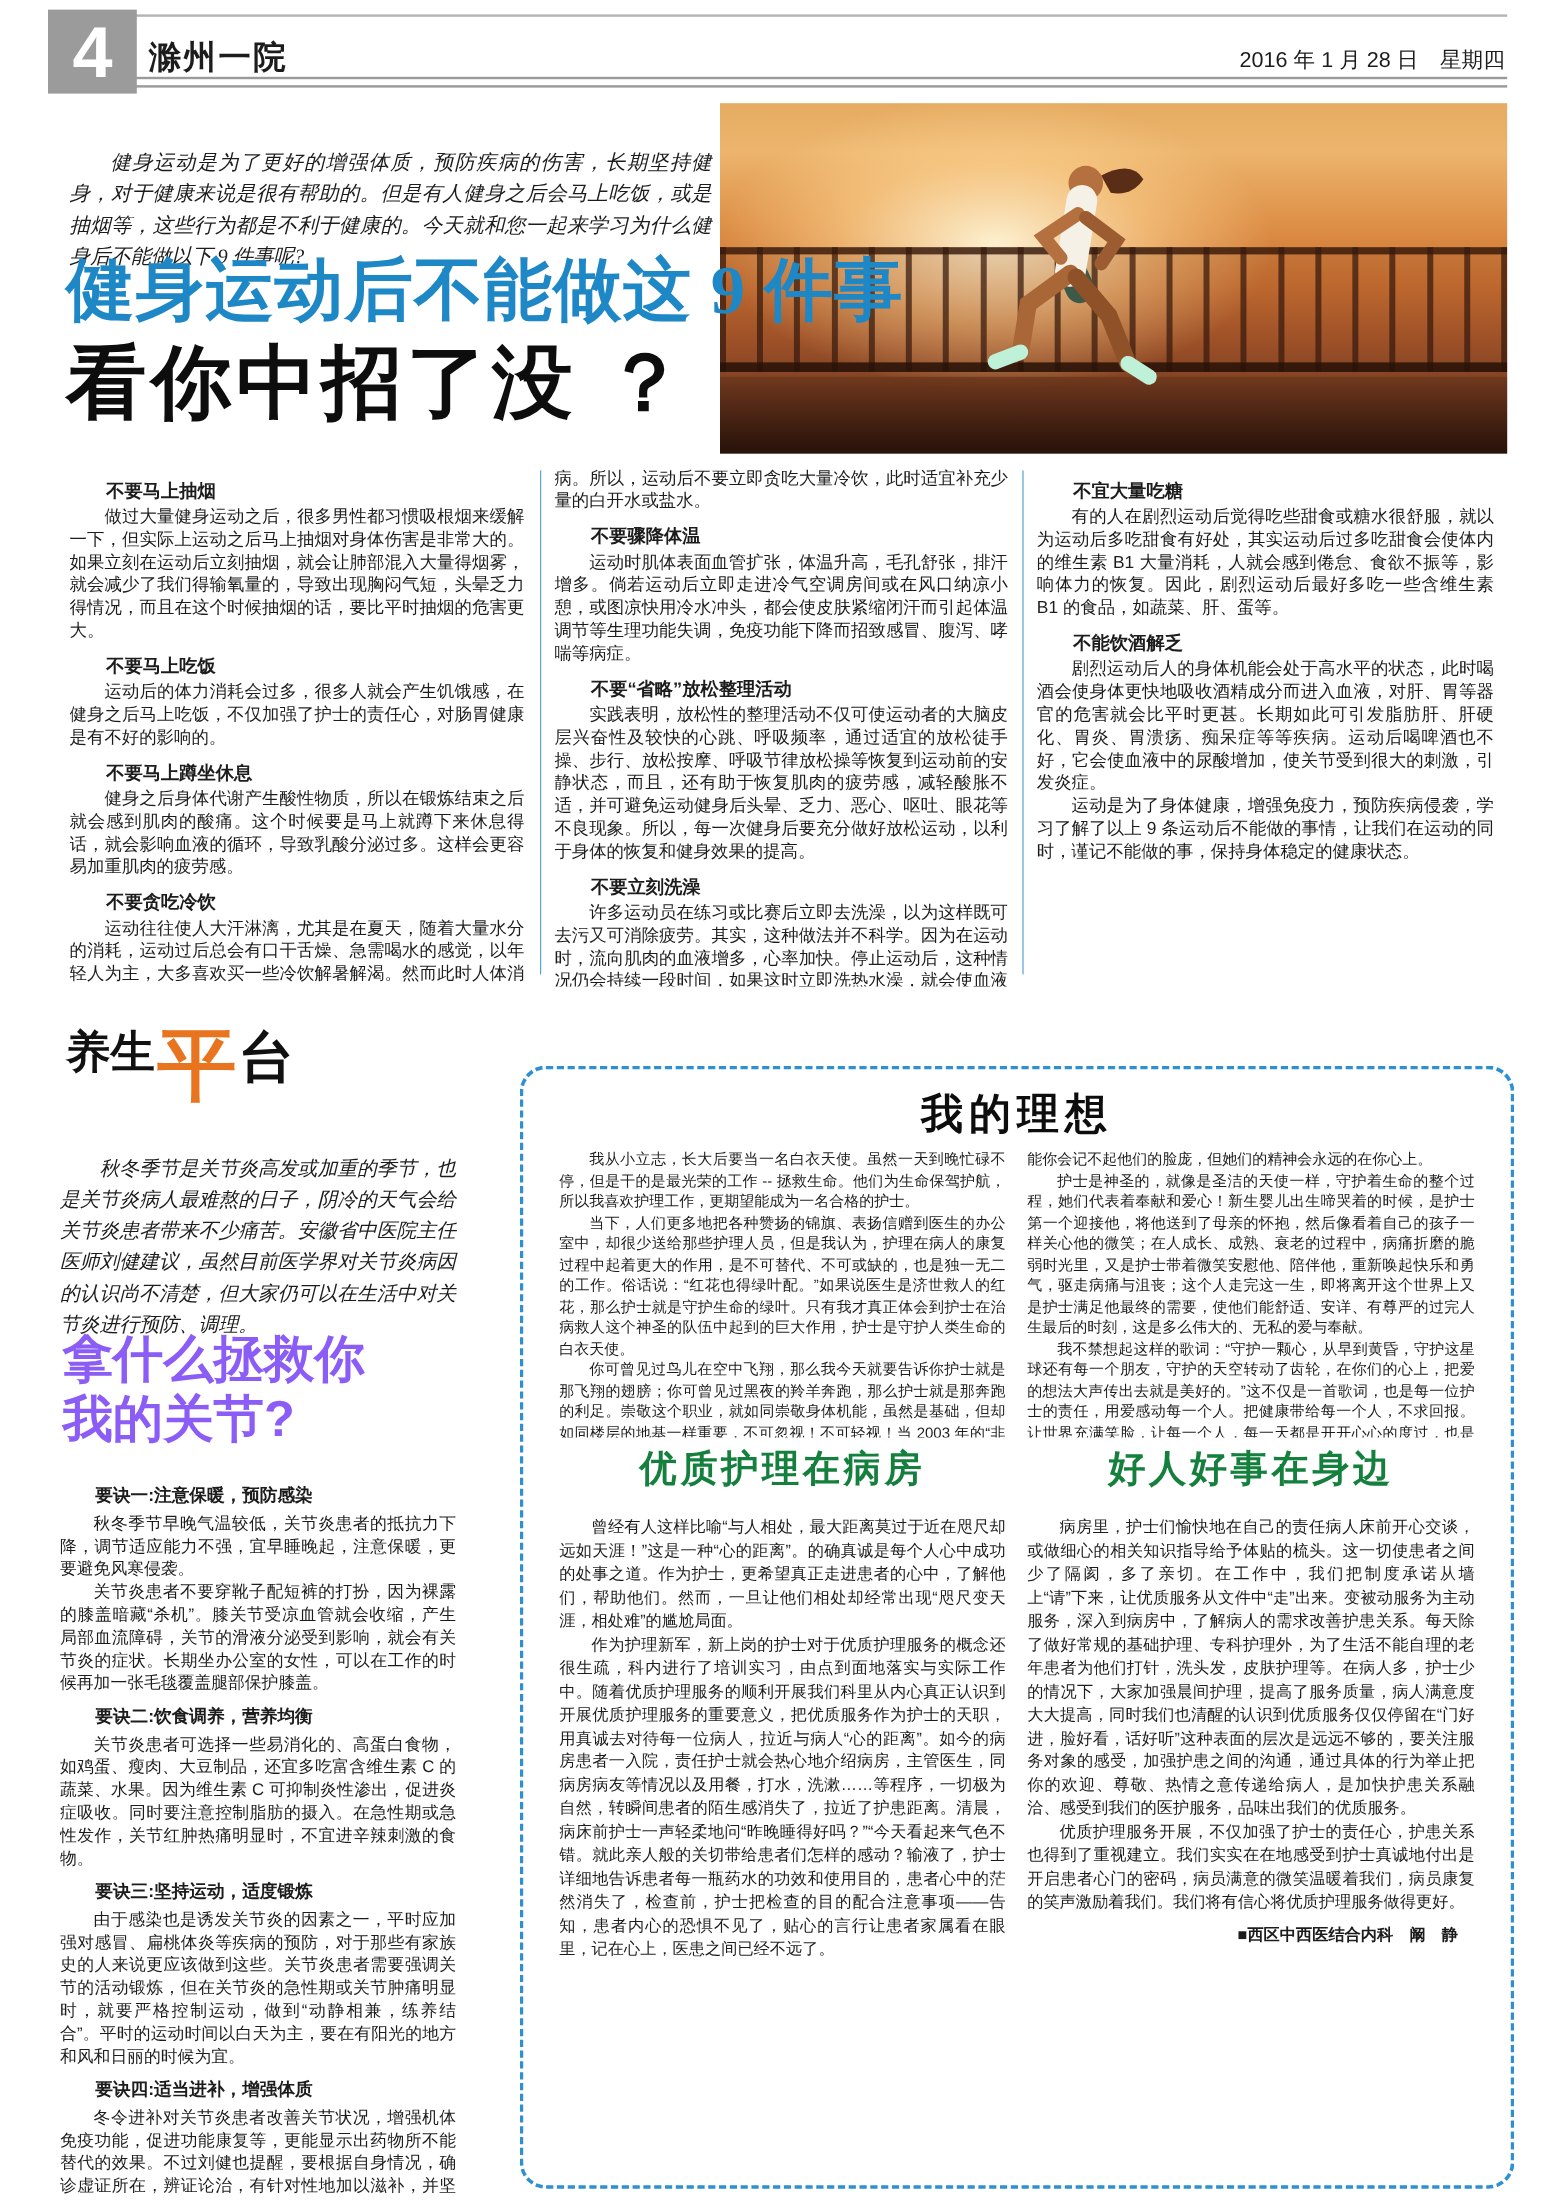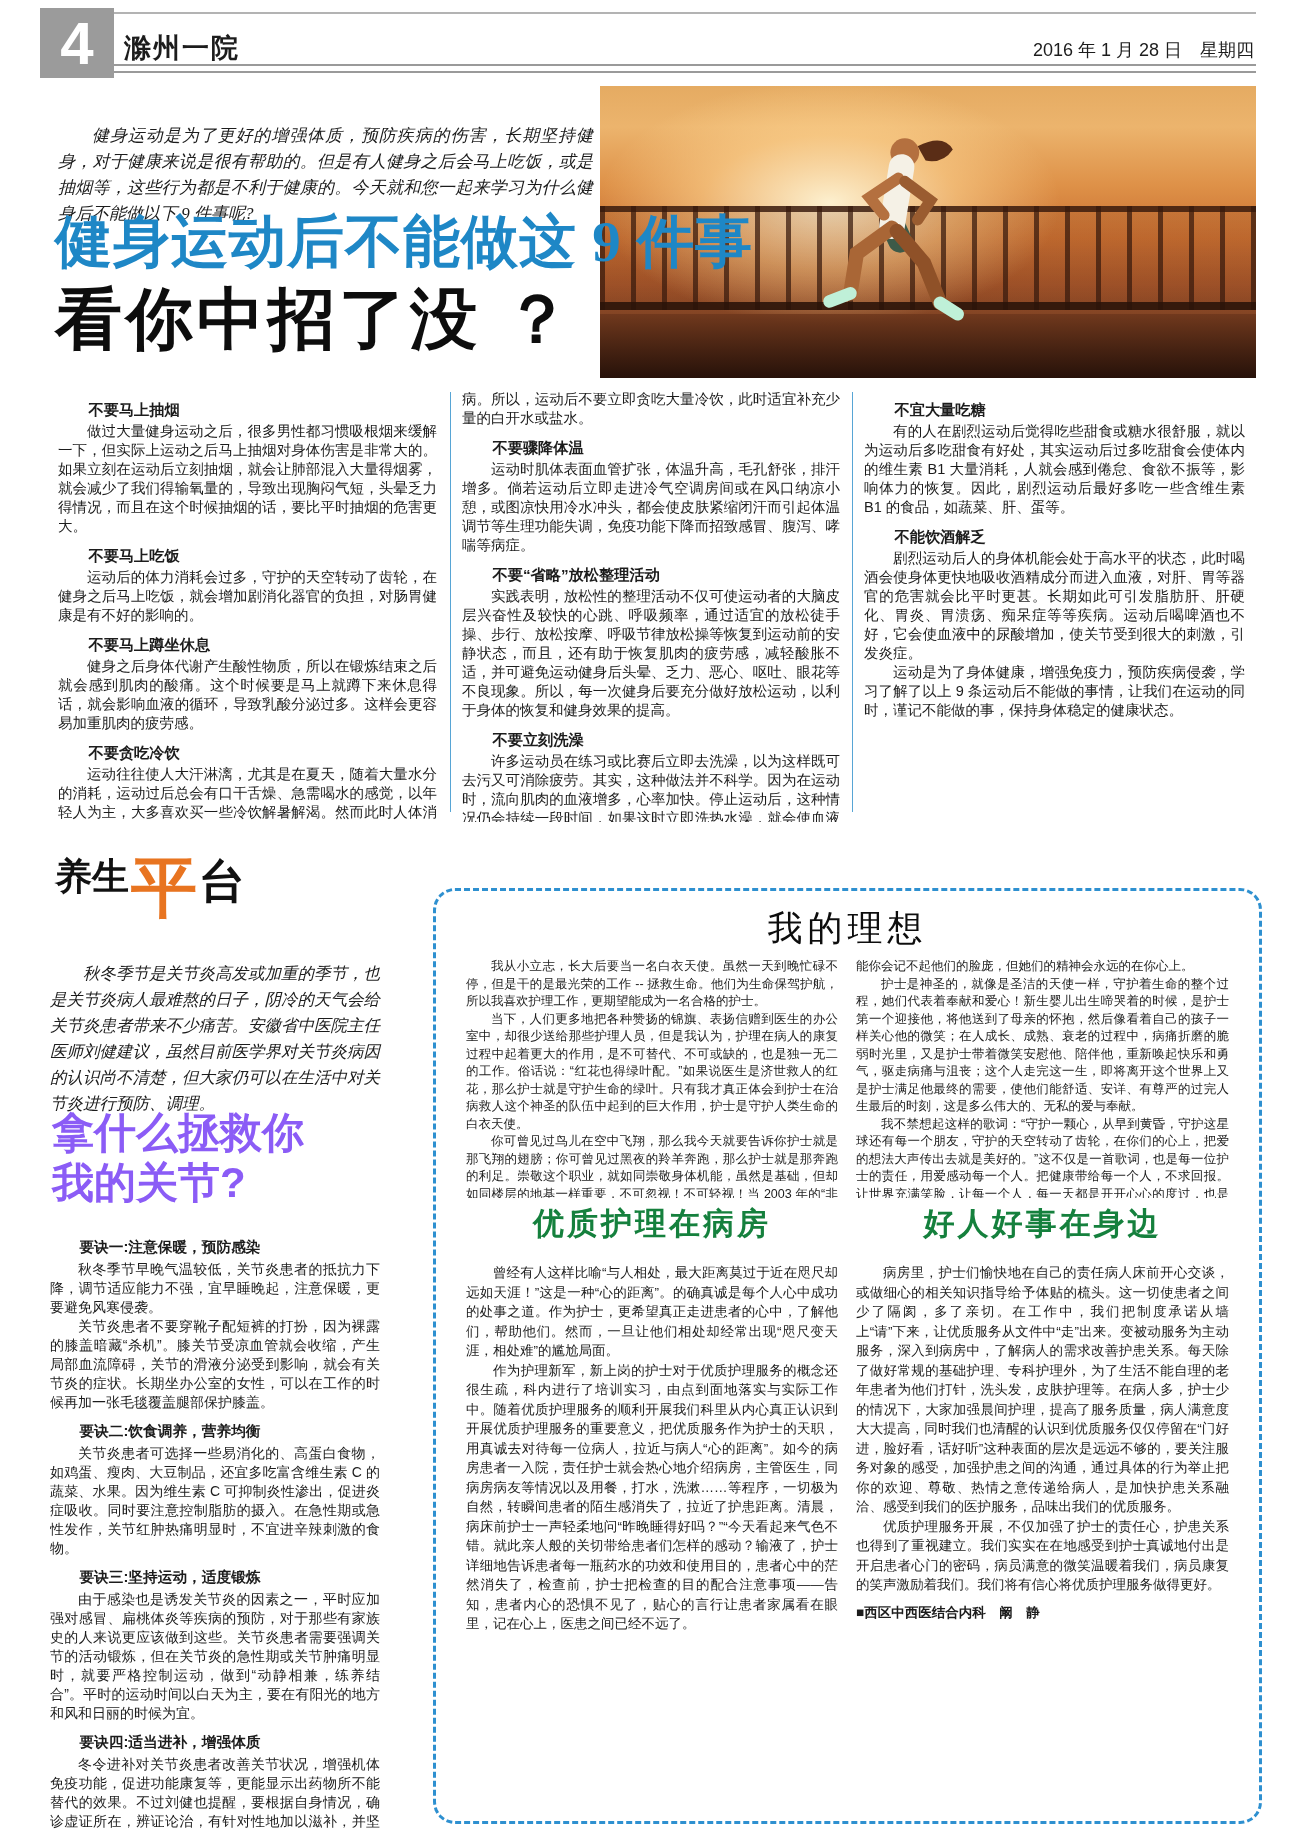--- a/index.html
+++ b/index.html
@@ -33,34 +33,34 @@
   .tcol1{left:58px;width:379px;}
   .tcol2{left:462px;width:378px;}
   .tcol3{left:864px;width:381px;}
   .vdiv{position:absolute;top:392px;height:420px;width:0;border-left:1px solid #57a5d5;}
   .vdiv1{left:450px;} .vdiv2{left:852px;}
   
   .blk{margin:0;}
   .blk.p{text-indent:2em;}
   .blk.pc{text-indent:0;}
   .blk.h{font-weight:bold;text-indent:2em;margin-top:10px;margin-bottom:3px;font-size:105%;}
-  .blk.sig{font-weight:bold;text-indent:0;margin-top:8px;padding-right:14px;}
+  .blk.sig{font-weight:bold;text-align:right;text-indent:0;margin-top:8px;padding-right:14px;}
   
   .ys-logo{position:absolute;left:55px;top:858px;display:flex;font-weight:900;}
   .ys-logo .b1{font-size:37px;line-height:1;color:#111;}
   .ys-logo .o{font-size:66px;line-height:.9;color:#e87420;margin:0 2px;}
   .ys-logo .b2{font-size:46px;line-height:1;color:#111;}
   .ys-intro{position:absolute;left:50px;top:944px;width:330px;font-family:"Liberation Serif",serif;
       font-style:italic;font-size:16.5px;line-height:26px;text-indent:2em;text-align:justify;}
   .ys-title{position:absolute;left:52px;top:1108px;font-size:42px;line-height:50px;font-weight:900;color:#8b5cf6;}
   .ys-blocks{position:absolute;left:50px;top:1228px;width:330px;height:604px;overflow:hidden;
       font-size:14px;line-height:19px;text-align:justify;}
   
   .box{position:absolute;left:433px;top:888px;width:823px;height:930px;border:3px dashed #2e90d0;border-radius:22px;}
-  .box-title{position:absolute;left:0;right:0;top:14px;text-align:center;font-size:35px;font-weight:400;letter-spacing:5px;color:#0d0d0d;}
+  .box-title{position:absolute;left:0;right:0;top:14px;text-align:center;font-size:35px;font-weight:700;letter-spacing:5px;color:#0d0d0d;}
   .bcol{position:absolute;overflow:hidden;text-align:justify;}
   .ucol{top:67px;height:240px;font-size:12.5px;line-height:17.5px;}
   .ucol1{left:30px;width:372px;}
   .ucol2{left:420px;width:373px;}
   .sub-title{position:absolute;top:312px;text-align:center;font-size:31px;font-weight:900;letter-spacing:3px;color:#15803d;}
   .st1{left:30px;width:372px;} .st2{left:420px;width:373px;}
   .lcol{top:372px;height:538px;font-size:13.5px;line-height:19.5px;}
   .lcol1{left:30px;width:372px;}
   .lcol2{left:420px;width:373px;}
 </style>
@@ -96,21 +96,21 @@
     </svg>
   </div>
 
   <div class="headline-blue">健身运动后不能做这 9 件事</div>
   <div class="headline-black">看你中招了没 ？</div>
 
   <div class="tcol tcol1">
       <div class="blk h">不要马上抽烟</div>
       <div class="blk p">做过大量健身运动之后，很多男性都习惯吸根烟来缓解一下，但实际上运动之后马上抽烟对身体伤害是非常大的。如果立刻在运动后立刻抽烟，就会让肺部混入大量得烟雾，就会减少了我们得输氧量的，导致出现胸闷气短，头晕乏力得情况，而且在这个时候抽烟的话，要比平时抽烟的危害更大。</div>
       <div class="blk h">不要马上吃饭</div>
-      <div class="blk p">运动后的体力消耗会过多，守护的天空转动了齿轮，在健身之后马上吃饭，就会增加剧消化器官的负担，对肠胃健康是有不好的影响的。</div>
+      <div class="blk p">运动后的体力消耗会过多，很多人就会产生饥饿感，在健身之后马上吃饭，不仅加强了护士的责任心，对肠胃健康是有不好的影响的。</div>
       <div class="blk h">不要马上蹲坐休息</div>
       <div class="blk p">健身之后身体代谢产生酸性物质，所以在锻炼结束之后就会感到肌肉的酸痛。这个时候要是马上就蹲下来休息得话，就会影响血液的循环，导致乳酸分泌过多。这样会更容易加重肌肉的疲劳感。</div>
       <div class="blk h">不要贪吃冷饮</div>
       <div class="blk p">运动往往使人大汗淋漓，尤其是在夏天，随着大量水分的消耗，运动过后总会有口干舌燥、急需喝水的感觉，以年轻人为主，大多喜欢买一些冷饮解暑解渴。然而此时人体消化系统仍处在抑制状态，消化功能低下。若图一时凉快和解渴而贪吃大量冷饮，极易引起胃肠痉挛、腹痛、腹泻，并诱发肠胃道疾</div>
     </div>
   <div class="vdiv vdiv1"></div>
   <div class="tcol tcol2">
       <div class="blk pc">病。所以，运动后不要立即贪吃大量冷饮，此时适宜补充少量的白开水或盐水。</div>
       <div class="blk h">不要骤降体温</div>
       <div class="blk p">运动时肌体表面血管扩张，体温升高，毛孔舒张，排汗增多。倘若运动后立即走进冷气空调房间或在风口纳凉小憩，或图凉快用冷水冲头，都会使皮肤紧缩闭汗而引起体温调节等生理功能失调，免疫功能下降而招致感冒、腹泻、哮喘等病症。</div>

